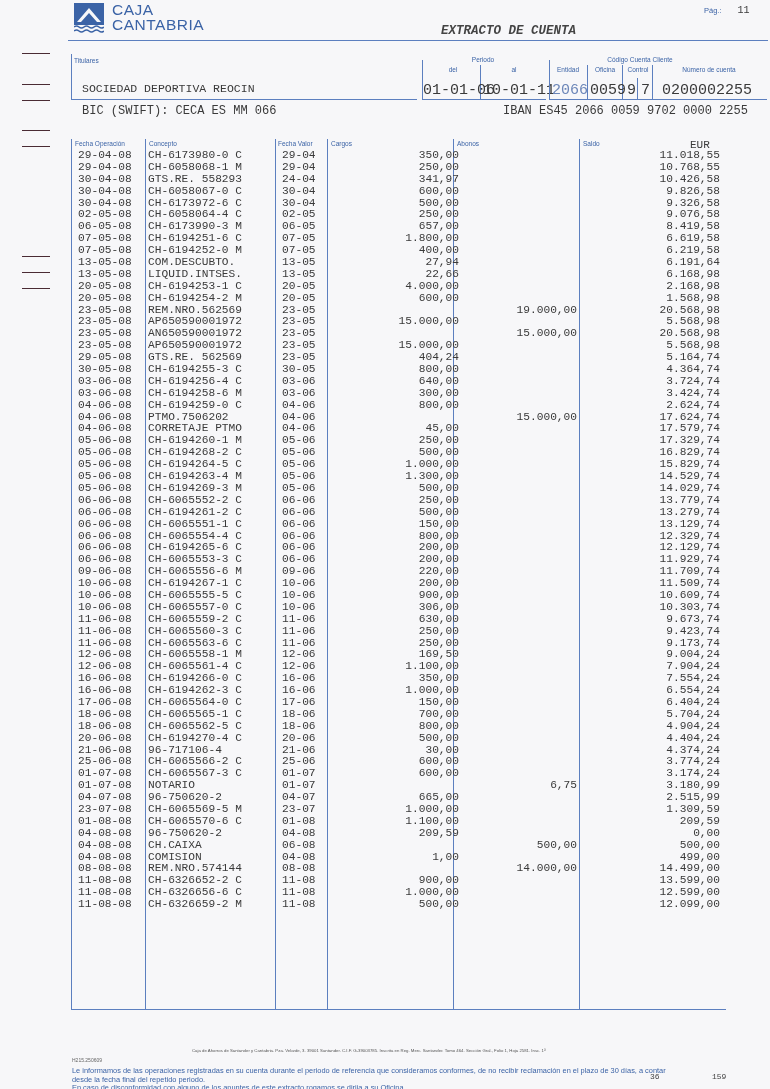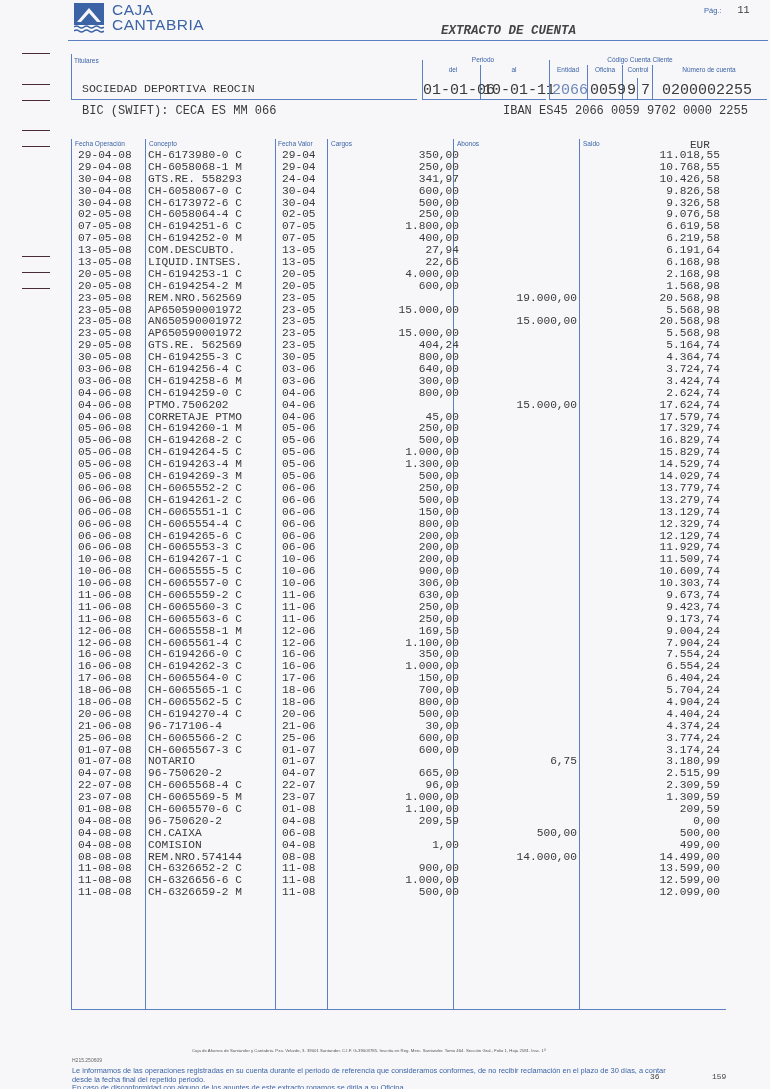--- a/index.html
+++ b/index.html
@@ -135,20 +135,21 @@
 <div class="abs col-hdr" style="left:583px">Saldo</div>
 <div class="abs eur">EUR</div>
 
 <div class="abs rows" id="rows">
     <div class="row"><span class="c-fop">29-04-08</span><span class="c-con">CH-6173980-0 C</span><span class="c-fv">29-04</span><span class="c-car">350,00</span><span class="c-abo"></span><span class="c-sal">11.018,55</span></div>
     <div class="row"><span class="c-fop">29-04-08</span><span class="c-con">CH-6058068-1 M</span><span class="c-fv">29-04</span><span class="c-car">250,00</span><span class="c-abo"></span><span class="c-sal">10.768,55</span></div>
     <div class="row"><span class="c-fop">30-04-08</span><span class="c-con">GTS.RE. 558293</span><span class="c-fv">24-04</span><span class="c-car">341,97</span><span class="c-abo"></span><span class="c-sal">10.426,58</span></div>
     <div class="row"><span class="c-fop">30-04-08</span><span class="c-con">CH-6058067-0 C</span><span class="c-fv">30-04</span><span class="c-car">600,00</span><span class="c-abo"></span><span class="c-sal">9.826,58</span></div>
     <div class="row"><span class="c-fop">30-04-08</span><span class="c-con">CH-6173972-6 C</span><span class="c-fv">30-04</span><span class="c-car">500,00</span><span class="c-abo"></span><span class="c-sal">9.326,58</span></div>
     <div class="row"><span class="c-fop">02-05-08</span><span class="c-con">CH-6058064-4 C</span><span class="c-fv">02-05</span><span class="c-car">250,00</span><span class="c-abo"></span><span class="c-sal">9.076,58</span></div>
+    <div class="row"><span class="c-fop">06-05-08</span><span class="c-con">CH-6173990-3 M</span><span class="c-fv">06-05</span><span class="c-car">657,00</span><span class="c-abo"></span><span class="c-sal">8.419,58</span></div>
     <div class="row"><span class="c-fop">07-05-08</span><span class="c-con">CH-6194251-6 C</span><span class="c-fv">07-05</span><span class="c-car">1.800,00</span><span class="c-abo"></span><span class="c-sal">6.619,58</span></div>
     <div class="row"><span class="c-fop">07-05-08</span><span class="c-con">CH-6194252-0 M</span><span class="c-fv">07-05</span><span class="c-car">400,00</span><span class="c-abo"></span><span class="c-sal">6.219,58</span></div>
     <div class="row"><span class="c-fop">13-05-08</span><span class="c-con">COM.DESCUBTO.</span><span class="c-fv">13-05</span><span class="c-car">27,94</span><span class="c-abo"></span><span class="c-sal">6.191,64</span></div>
     <div class="row"><span class="c-fop">13-05-08</span><span class="c-con">LIQUID.INTSES.</span><span class="c-fv">13-05</span><span class="c-car">22,66</span><span class="c-abo"></span><span class="c-sal">6.168,98</span></div>
     <div class="row"><span class="c-fop">20-05-08</span><span class="c-con">CH-6194253-1 C</span><span class="c-fv">20-05</span><span class="c-car">4.000,00</span><span class="c-abo"></span><span class="c-sal">2.168,98</span></div>
     <div class="row"><span class="c-fop">20-05-08</span><span class="c-con">CH-6194254-2 M</span><span class="c-fv">20-05</span><span class="c-car">600,00</span><span class="c-abo"></span><span class="c-sal">1.568,98</span></div>
     <div class="row"><span class="c-fop">23-05-08</span><span class="c-con">REM.NRO.562569</span><span class="c-fv">23-05</span><span class="c-car"></span><span class="c-abo">19.000,00</span><span class="c-sal">20.568,98</span></div>
     <div class="row"><span class="c-fop">23-05-08</span><span class="c-con">AP650590001972</span><span class="c-fv">23-05</span><span class="c-car">15.000,00</span><span class="c-abo"></span><span class="c-sal">5.568,98</span></div>
     <div class="row"><span class="c-fop">23-05-08</span><span class="c-con">AN650590001972</span><span class="c-fv">23-05</span><span class="c-car"></span><span class="c-abo">15.000,00</span><span class="c-sal">20.568,98</span></div>
     <div class="row"><span class="c-fop">23-05-08</span><span class="c-con">AP650590001972</span><span class="c-fv">23-05</span><span class="c-car">15.000,00</span><span class="c-abo"></span><span class="c-sal">5.568,98</span></div>
@@ -163,40 +164,40 @@
     <div class="row"><span class="c-fop">05-06-08</span><span class="c-con">CH-6194268-2 C</span><span class="c-fv">05-06</span><span class="c-car">500,00</span><span class="c-abo"></span><span class="c-sal">16.829,74</span></div>
     <div class="row"><span class="c-fop">05-06-08</span><span class="c-con">CH-6194264-5 C</span><span class="c-fv">05-06</span><span class="c-car">1.000,00</span><span class="c-abo"></span><span class="c-sal">15.829,74</span></div>
     <div class="row"><span class="c-fop">05-06-08</span><span class="c-con">CH-6194263-4 M</span><span class="c-fv">05-06</span><span class="c-car">1.300,00</span><span class="c-abo"></span><span class="c-sal">14.529,74</span></div>
     <div class="row"><span class="c-fop">05-06-08</span><span class="c-con">CH-6194269-3 M</span><span class="c-fv">05-06</span><span class="c-car">500,00</span><span class="c-abo"></span><span class="c-sal">14.029,74</span></div>
     <div class="row"><span class="c-fop">06-06-08</span><span class="c-con">CH-6065552-2 C</span><span class="c-fv">06-06</span><span class="c-car">250,00</span><span class="c-abo"></span><span class="c-sal">13.779,74</span></div>
     <div class="row"><span class="c-fop">06-06-08</span><span class="c-con">CH-6194261-2 C</span><span class="c-fv">06-06</span><span class="c-car">500,00</span><span class="c-abo"></span><span class="c-sal">13.279,74</span></div>
     <div class="row"><span class="c-fop">06-06-08</span><span class="c-con">CH-6065551-1 C</span><span class="c-fv">06-06</span><span class="c-car">150,00</span><span class="c-abo"></span><span class="c-sal">13.129,74</span></div>
     <div class="row"><span class="c-fop">06-06-08</span><span class="c-con">CH-6065554-4 C</span><span class="c-fv">06-06</span><span class="c-car">800,00</span><span class="c-abo"></span><span class="c-sal">12.329,74</span></div>
     <div class="row"><span class="c-fop">06-06-08</span><span class="c-con">CH-6194265-6 C</span><span class="c-fv">06-06</span><span class="c-car">200,00</span><span class="c-abo"></span><span class="c-sal">12.129,74</span></div>
     <div class="row"><span class="c-fop">06-06-08</span><span class="c-con">CH-6065553-3 C</span><span class="c-fv">06-06</span><span class="c-car">200,00</span><span class="c-abo"></span><span class="c-sal">11.929,74</span></div>
+    <div class="row"><span class="c-fop">09-06-08</span><span class="c-con">CH-6065556-6 M</span><span class="c-fv">09-06</span><span class="c-car">220,00</span><span class="c-abo"></span><span class="c-sal">11.709,74</span></div>
     <div class="row"><span class="c-fop">10-06-08</span><span class="c-con">CH-6194267-1 C</span><span class="c-fv">10-06</span><span class="c-car">200,00</span><span class="c-abo"></span><span class="c-sal">11.509,74</span></div>
     <div class="row"><span class="c-fop">10-06-08</span><span class="c-con">CH-6065555-5 C</span><span class="c-fv">10-06</span><span class="c-car">900,00</span><span class="c-abo"></span><span class="c-sal">10.609,74</span></div>
     <div class="row"><span class="c-fop">10-06-08</span><span class="c-con">CH-6065557-0 C</span><span class="c-fv">10-06</span><span class="c-car">306,00</span><span class="c-abo"></span><span class="c-sal">10.303,74</span></div>
     <div class="row"><span class="c-fop">11-06-08</span><span class="c-con">CH-6065559-2 C</span><span class="c-fv">11-06</span><span class="c-car">630,00</span><span class="c-abo"></span><span class="c-sal">9.673,74</span></div>
     <div class="row"><span class="c-fop">11-06-08</span><span class="c-con">CH-6065560-3 C</span><span class="c-fv">11-06</span><span class="c-car">250,00</span><span class="c-abo"></span><span class="c-sal">9.423,74</span></div>
     <div class="row"><span class="c-fop">11-06-08</span><span class="c-con">CH-6065563-6 C</span><span class="c-fv">11-06</span><span class="c-car">250,00</span><span class="c-abo"></span><span class="c-sal">9.173,74</span></div>
     <div class="row"><span class="c-fop">12-06-08</span><span class="c-con">CH-6065558-1 M</span><span class="c-fv">12-06</span><span class="c-car">169,50</span><span class="c-abo"></span><span class="c-sal">9.004,24</span></div>
     <div class="row"><span class="c-fop">12-06-08</span><span class="c-con">CH-6065561-4 C</span><span class="c-fv">12-06</span><span class="c-car">1.100,00</span><span class="c-abo"></span><span class="c-sal">7.904,24</span></div>
     <div class="row"><span class="c-fop">16-06-08</span><span class="c-con">CH-6194266-0 C</span><span class="c-fv">16-06</span><span class="c-car">350,00</span><span class="c-abo"></span><span class="c-sal">7.554,24</span></div>
     <div class="row"><span class="c-fop">16-06-08</span><span class="c-con">CH-6194262-3 C</span><span class="c-fv">16-06</span><span class="c-car">1.000,00</span><span class="c-abo"></span><span class="c-sal">6.554,24</span></div>
     <div class="row"><span class="c-fop">17-06-08</span><span class="c-con">CH-6065564-0 C</span><span class="c-fv">17-06</span><span class="c-car">150,00</span><span class="c-abo"></span><span class="c-sal">6.404,24</span></div>
     <div class="row"><span class="c-fop">18-06-08</span><span class="c-con">CH-6065565-1 C</span><span class="c-fv">18-06</span><span class="c-car">700,00</span><span class="c-abo"></span><span class="c-sal">5.704,24</span></div>
     <div class="row"><span class="c-fop">18-06-08</span><span class="c-con">CH-6065562-5 C</span><span class="c-fv">18-06</span><span class="c-car">800,00</span><span class="c-abo"></span><span class="c-sal">4.904,24</span></div>
     <div class="row"><span class="c-fop">20-06-08</span><span class="c-con">CH-6194270-4 C</span><span class="c-fv">20-06</span><span class="c-car">500,00</span><span class="c-abo"></span><span class="c-sal">4.404,24</span></div>
     <div class="row"><span class="c-fop">21-06-08</span><span class="c-con">96-717106-4</span><span class="c-fv">21-06</span><span class="c-car">30,00</span><span class="c-abo"></span><span class="c-sal">4.374,24</span></div>
     <div class="row"><span class="c-fop">25-06-08</span><span class="c-con">CH-6065566-2 C</span><span class="c-fv">25-06</span><span class="c-car">600,00</span><span class="c-abo"></span><span class="c-sal">3.774,24</span></div>
     <div class="row"><span class="c-fop">01-07-08</span><span class="c-con">CH-6065567-3 C</span><span class="c-fv">01-07</span><span class="c-car">600,00</span><span class="c-abo"></span><span class="c-sal">3.174,24</span></div>
     <div class="row"><span class="c-fop">01-07-08</span><span class="c-con">NOTARIO</span><span class="c-fv">01-07</span><span class="c-car"></span><span class="c-abo">6,75</span><span class="c-sal">3.180,99</span></div>
     <div class="row"><span class="c-fop">04-07-08</span><span class="c-con">96-750620-2</span><span class="c-fv">04-07</span><span class="c-car">665,00</span><span class="c-abo"></span><span class="c-sal">2.515,99</span></div>
-    <div class="row"><span class="c-fop">22-07-08</span><span class="c-con">CH-6065568-4 C</span><span class="c-fv">22-07</span><span class="c-car">96,00</span><span class="c-abo"></span><span class="c-sal">2.309,59</span></div>
     <div class="row"><span class="c-fop">23-07-08</span><span class="c-con">CH-6065569-5 M</span><span class="c-fv">23-07</span><span class="c-car">1.000,00</span><span class="c-abo"></span><span class="c-sal">1.309,59</span></div>
     <div class="row"><span class="c-fop">01-08-08</span><span class="c-con">CH-6065570-6 C</span><span class="c-fv">01-08</span><span class="c-car">1.100,00</span><span class="c-abo"></span><span class="c-sal">209,59</span></div>
     <div class="row"><span class="c-fop">04-08-08</span><span class="c-con">96-750620-2</span><span class="c-fv">04-08</span><span class="c-car">209,59</span><span class="c-abo"></span><span class="c-sal">0,00</span></div>
     <div class="row"><span class="c-fop">04-08-08</span><span class="c-con">CH.CAIXA</span><span class="c-fv">06-08</span><span class="c-car"></span><span class="c-abo">500,00</span><span class="c-sal">500,00</span></div>
     <div class="row"><span class="c-fop">04-08-08</span><span class="c-con">COMISION</span><span class="c-fv">04-08</span><span class="c-car">1,00</span><span class="c-abo"></span><span class="c-sal">499,00</span></div>
     <div class="row"><span class="c-fop">08-08-08</span><span class="c-con">REM.NRO.574144</span><span class="c-fv">08-08</span><span class="c-car"></span><span class="c-abo">14.000,00</span><span class="c-sal">14.499,00</span></div>
     <div class="row"><span class="c-fop">11-08-08</span><span class="c-con">CH-6326652-2 C</span><span class="c-fv">11-08</span><span class="c-car">900,00</span><span class="c-abo"></span><span class="c-sal">13.599,00</span></div>
     <div class="row"><span class="c-fop">11-08-08</span><span class="c-con">CH-6326656-6 C</span><span class="c-fv">11-08</span><span class="c-car">1.000,00</span><span class="c-abo"></span><span class="c-sal">12.599,00</span></div>
     <div class="row"><span class="c-fop">11-08-08</span><span class="c-con">CH-6326659-2 M</span><span class="c-fv">11-08</span><span class="c-car">500,00</span><span class="c-abo"></span><span class="c-sal">12.099,00</span></div>
   </div>

